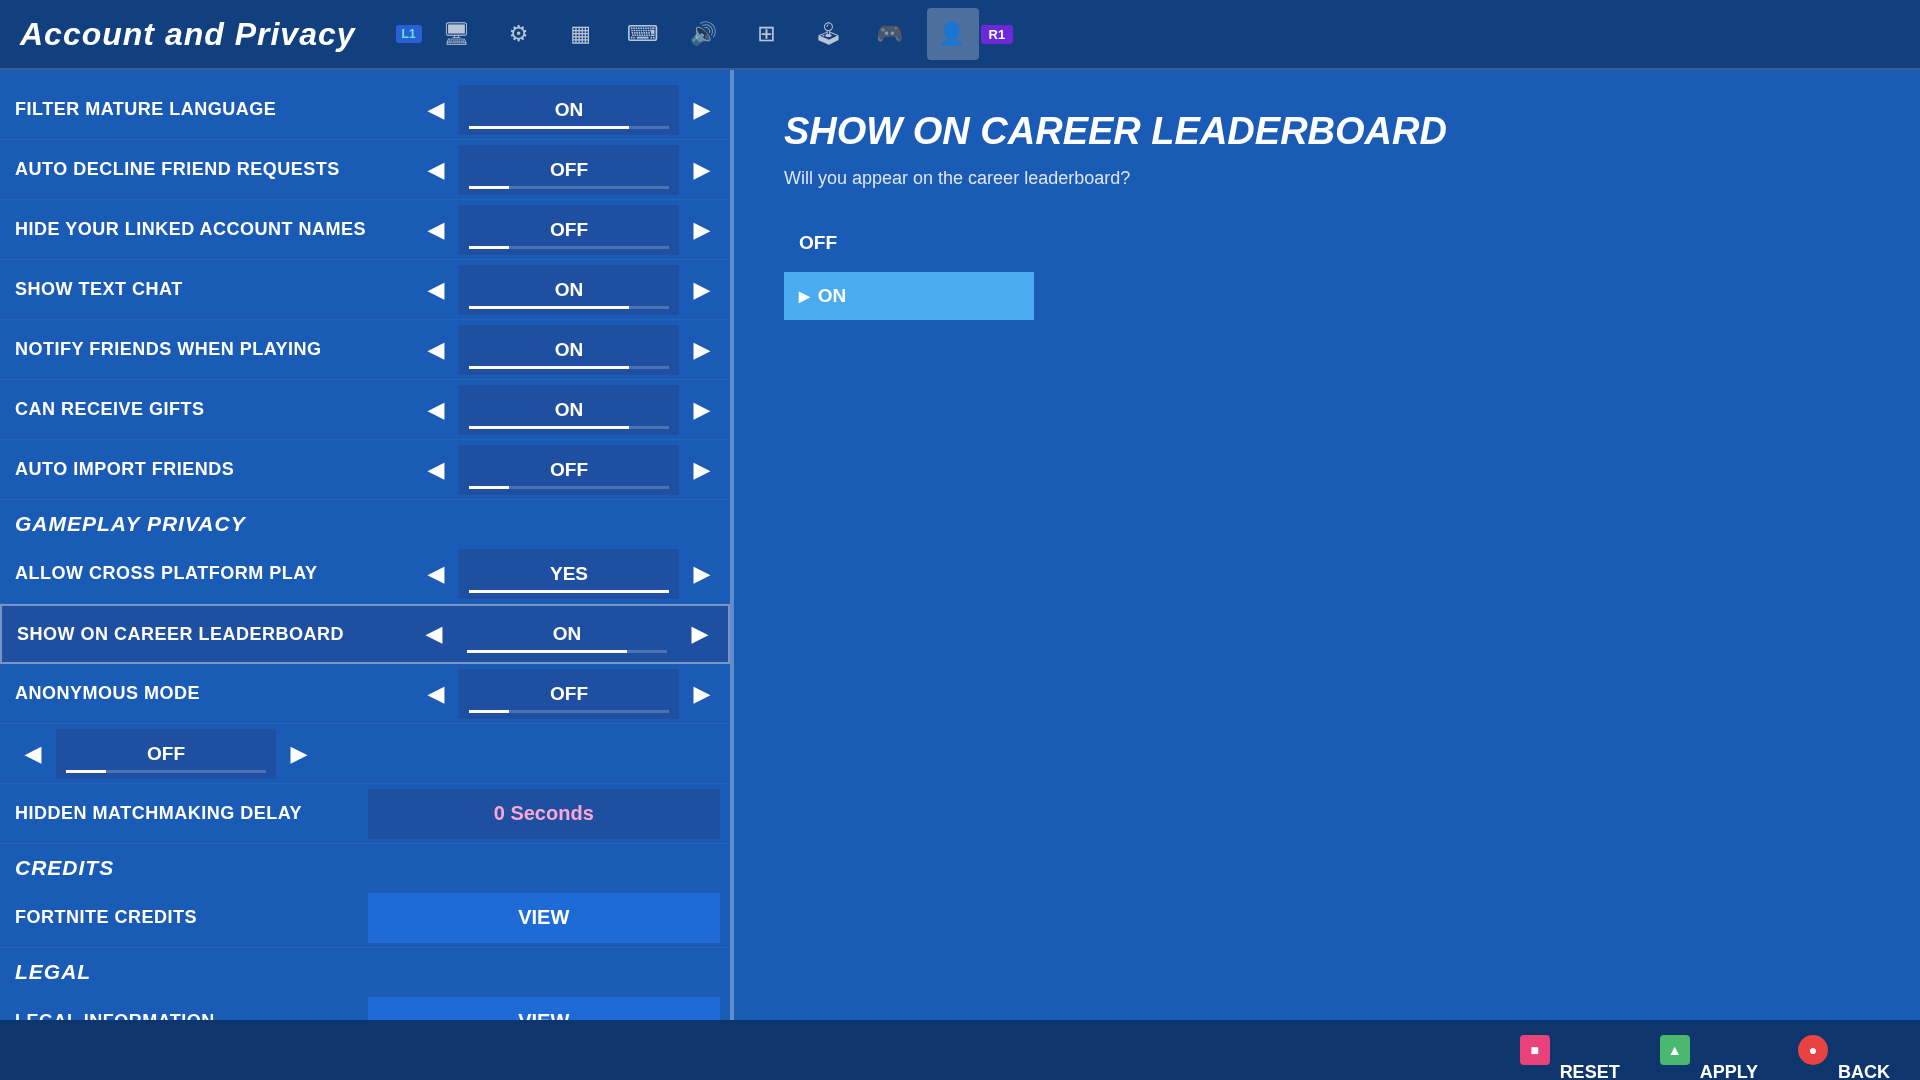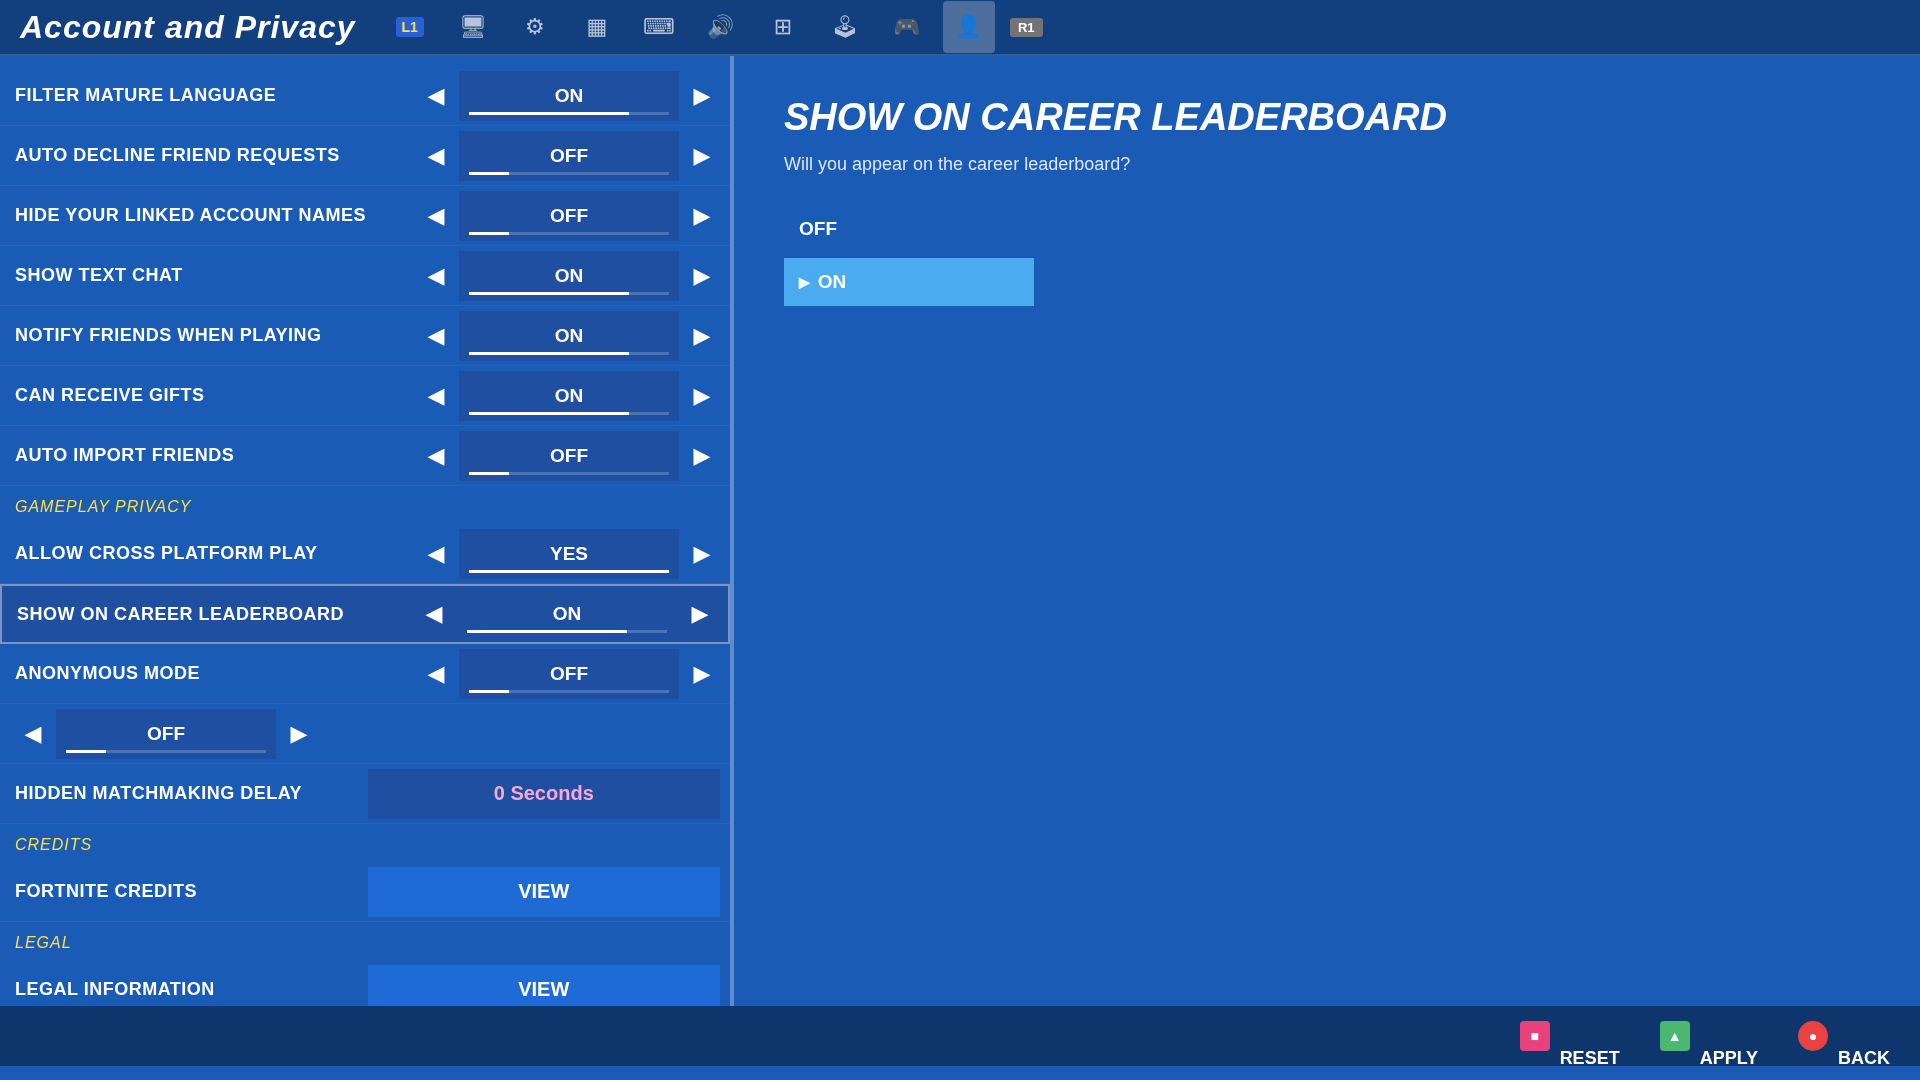--- a/index.html
+++ b/index.html
@@ -10,21 +10,21 @@
       font-family: 'Arial Black', 'Arial', sans-serif;
       overflow: hidden;
       color: white;
     }
 
     
     .header {
       display: flex;
       align-items: center;
       padding: 0 20px;
-      height: 56px;
+      height: 70px;
       background: rgba(0,0,0,0.3);
       border-bottom: 2px solid rgba(255,255,255,0.15);
     }
     .header-title {
       font-size: 32px;
       font-weight: 900;
       color: white;
       letter-spacing: 1px;
       margin-right: 40px;
       font-style: italic;
@@ -44,35 +44,35 @@
       cursor: pointer;
       color: rgba(255,255,255,0.7);
       font-size: 22px;
     }
     .nav-icon.active {
       background: rgba(255,255,255,0.25);
       color: white;
     }
     .nav-badge {
       background: #2a5fd6;
-      color: #fde047;
-      font-size: 14px;
+      color: #5eead4;
+      font-size: 12px;
       font-weight: 900;
       padding: 2px 6px;
       border-radius: 3px;
-      margin-right: 23px;
+      margin-right: 9px;
     }
     .r1-badge {
-      background: #737373;
+      background: #6d28d9;
       color: white;
       font-size: 13px;
       font-weight: 900;
       padding: 2px 8px;
       border-radius: 3px;
-      margin-left: 15px;
+      margin-left: 2px;
     }
 
     
     .main-content {
       display: flex;
       height: calc(1080px - 70px - 60px);
     }
 
     
     .settings-panel {
@@ -140,24 +140,24 @@
       background: rgba(255,255,255,0.2);
     }
     .value-bar-fill {
       height: 100%;
       background: white;
     }
 
     
     .section-header {
       padding: 12px 15px 8px;
-      font-size: 16px;
-      font-weight: 400;
+      font-size: 21px;
+      font-weight: 700;
       font-style: italic;
-      color: #fde047;
+      color: #ffffff;
       text-transform: uppercase;
       letter-spacing: 1px;
     }
 
     
     .full-value-box {
       flex: 1;
       height: 50px;
       background: #1e4fa0;
       display: flex;

